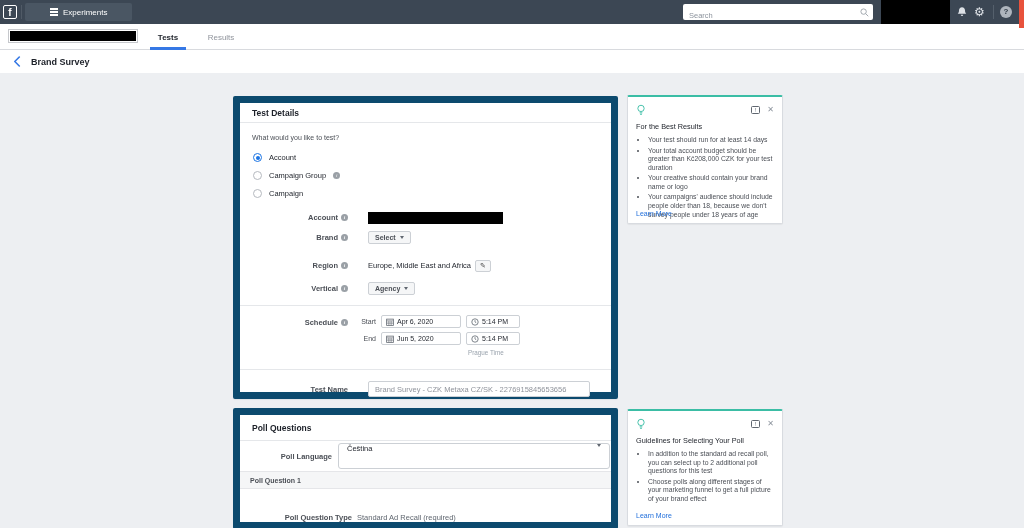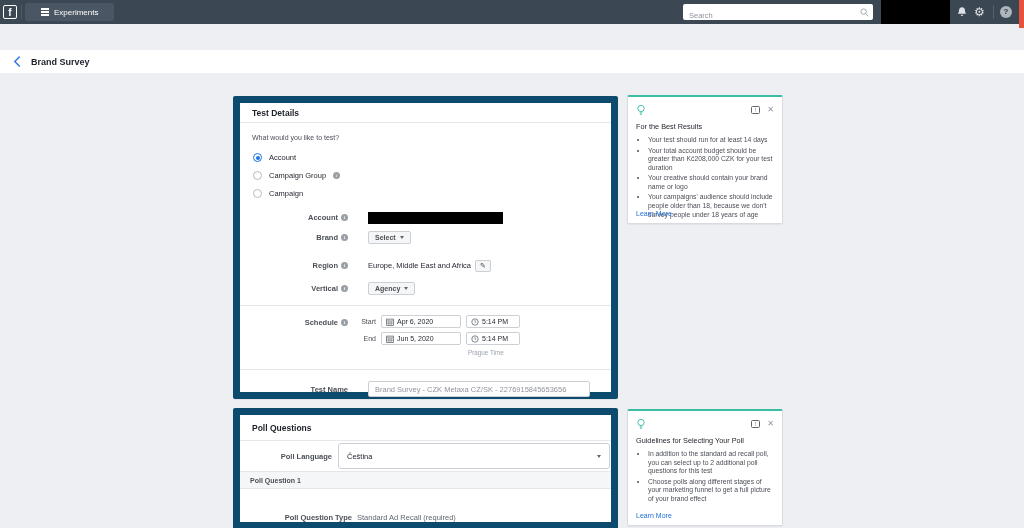--- a/index.html
+++ b/index.html
@@ -6,21 +6,21 @@
   html,body { width:1024px; height:528px; }
   body { font-family:"Liberation Sans", sans-serif; color:#1d2129; }
   .screen { position:relative; width:1024px; height:528px; background:var(--page-bg,#edeff2); overflow:hidden; }
 
   
   .topnav { position:absolute; left:0; top:0; width:1024px; height:24px; background:var(--nav-bg,#3c4754); z-index:5; }
   .fb-logo { position:absolute; left:3px; top:5px; width:14px; height:14px; border:1px solid #fff; border-radius:2px;
              color:#fff; font-weight:bold; font-size:10px; text-align:center; line-height:13px; cursor:pointer; }
   .nav-sep1 { position:absolute; left:21px; top:5px; width:1px; height:14px; background:#505a66; }
   .app-menu { position:absolute; left:25px; top:3px; height:18px; background:#4a5663; border-radius:2px;
-              display:flex; align-items:center; gap:5px; padding:0 16px; cursor:pointer; }
+              display:flex; align-items:center; gap:5px; padding:0 25px; cursor:pointer; }
   .hamburger { display:flex; flex-direction:column; gap:1.5px; }
   .hamburger i { display:block; width:8px; height:1.5px; background:#fff; }
   .app-label { color:#fff; font-size:8px; }
   .search-wrap { position:absolute; left:683px; top:4px; width:190px; height:16px; background:#fff; border-radius:2px; }
   .search-wrap input { width:100%; height:100%; border:none; outline:none; background:transparent;
                        font-family:"Liberation Sans",sans-serif; font-size:7.5px; color:#333; padding:0 16px 0 6px; }
   .search-wrap input::placeholder { color:#8d949e; }
   .search-ico { position:absolute; right:4px; top:3.5px; }
   .redact-nav { position:absolute; left:881px; top:0; width:69px; height:24px; background:var(--redact,#000); }
   .bell-ico { position:absolute; left:956px; top:6px; cursor:pointer; }
@@ -89,21 +89,21 @@
 
   .row-name { top:278px; height:16px; }
   .name-input { width:222px; height:16px; border:1px solid #ccd0d5; border-radius:2px; font-family:"Liberation Sans",sans-serif;
                 font-size:7.5px; padding:0 6px; color:#1d2129; outline:none; }
   .name-input::placeholder { color:#90949c; }
 
   
   .row-lang { top:28px; height:26px; }
   .f-lbl-poll { width:80px; }
   .lang-select { margin-left:6px; width:272px; height:26px; border:1px solid #ccd0d5; border-radius:3px; background:#fff;
-                 display:flex; align-items:center; justify-content:space-between; padding:0 8px; font-size:7.5px; color:#1d2129; cursor:pointer; }
+                 display:flex; justify-content:space-between; padding:0 8px; font-size:7.5px; color:#1d2129; cursor:pointer; }
   .poll-strip { position:absolute; left:0; top:56px; width:100%; height:18px; background:#f5f6f7;
                 border-top:1px solid #e5e6e9; border-bottom:1px solid #e5e6e9; display:flex; align-items:center; padding:0 10px;
                 font-size:7px; font-weight:bold; color:#4b4f56; }
   .row-ptype { top:97px; height:11px; }
   .f-lbl-type { width:100px; }
   .ptype-val { margin-left:5px; font-size:7.5px; color:#606770; }
 
   
   .tip { position:absolute; left:627px; width:156px; background:#fff; border:1px solid #d8dbe0; border-top:2px solid var(--tip-accent,#3bbda5);
          border-radius:2px; box-shadow:0 1px 1px rgba(0,0,0,.05); padding:7px 8px; }
@@ -145,20 +145,29 @@
     <svg class="bell-ico" width="12" height="12" viewBox="0 0 16 16">
       <path d="M8 1.5c-2.5 0-4 1.8-4 4.2 0 2.9-.9 3.9-1.7 4.7h11.4c-.8-.8-1.7-1.8-1.7-4.7 0-2.4-1.5-4.2-4-4.2z" fill="#dde1e6"></path>
       <path d="M6.4 11.6a1.6 1.6 0 0 0 3.2 0z" fill="#dde1e6"></path>
     </svg>
     <span class="gear-ico">⚙</span>
     <div class="nav-sep2"></div>
     <span class="help-ico">?</span>
     <div class="alert-strip"></div>
   </header>
 
+  <nav class="subnav">
+    <div class="redact-sub"></div>
+    <div class="tab tab-tests">
+        <span>Tests</span>
+      </div>
+    <div class="tab tab-results">
+        <span>Results</span>
+      </div>
+  </nav>
 
   <div class="pagehead">
     <svg class="back-btn" width="8" height="11" viewBox="0 0 8 11">
       <polyline points="6.3,1 1.8,5.5 6.3,10" fill="none" stroke="#3578e5" stroke-width="1.6" stroke-linecap="round" stroke-linejoin="round"></polyline>
     </svg>
     <h1 class="page-title">Brand Survey</h1>
   </div>
 
   <section class="card card-test">
     <div class="card-header ch-test">Test Details</div>

